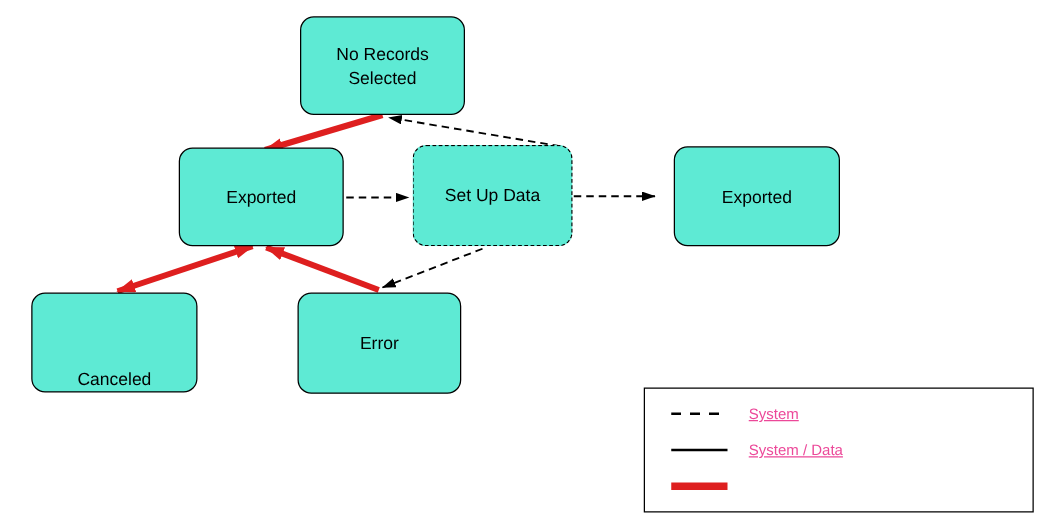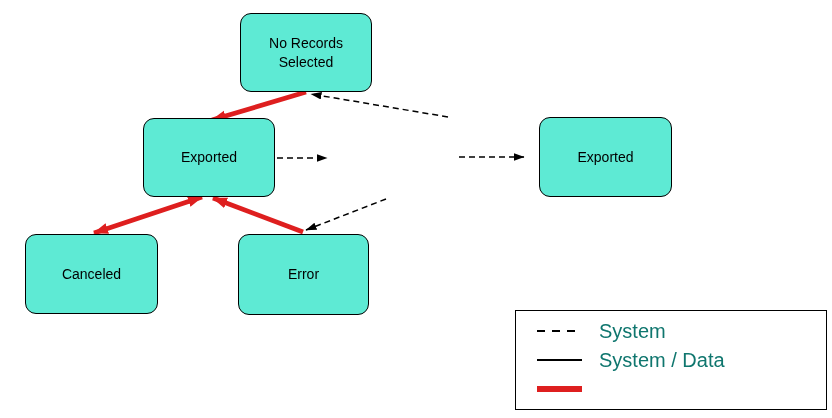--- a/index.html
+++ b/index.html
@@ -33,21 +33,21 @@
     padding: 0 10px;
   }
   .node.dashed {
     border-style: dashed;
     border-width: 1.5px;
   }
   #node-no-records-selected { left: 240px; top: 13px;  width: 132px; height: 79px; }
   #node-pending             { left: 143px; top: 118px; width: 132px; height: 79px; }
   #node-set-up-data         { left: 330px; top: 116px; width: 128px; height: 81px; }
   #node-exported            { left: 527px; top: 117px; width: 133px; height: 80px; margin-left: 12px; }
-  #node-canceled            { left: 25px;  top: 234px; width: 133px; height: 80px; }
+  #node-canceled            { left: 25px;  top: 234px; width: 133px; height: 80px; align-items: flex-end; }
   #node-error               { left: 238px; top: 234px; width: 131px; height: 81px; }
 
   svg.edges {
     position: absolute;
     left: 0; top: 0;
     width: 832px;
     height: 418px;
     pointer-events: none;
   }
 
@@ -81,23 +81,24 @@
   }
   .swatch-solid {
     height: 1.6px;
     background: #000000;
   }
   .swatch-thick-red {
     height: 6px;
     background: #DE1F1F;
   }
   .legend-label {
-    font-size: 20px;
-    color: #0f766e;
+    font-size: 12px;
+    color: #ec4899;
     white-space: nowrap;
+    text-decoration: underline;
   }
 </style>
 </head>
 <body>
 
 <div class="stage">
 
   <svg class="edges" viewBox="0 0 832 418" xmlns="http://www.w3.org/2000/svg">
     <defs>
       <marker id="head-black" markerUnits="userSpaceOnUse" markerWidth="14" markerHeight="10" refX="10.5" refY="3.8" orient="auto">
@@ -119,20 +120,23 @@
   </svg>
 
   <div class="node" id="node-no-records-selected">
     <span>No Records Selected</span>
   </div>
 
   <div class="node" id="node-pending">
     <span>Exported</span>
   </div>
 
+  <div class="node dashed" id="node-set-up-data">
+    <span>Set Up Data</span>
+  </div>
 
   <div class="node" id="node-exported">
     <span>Exported</span>
   </div>
 
   <div class="node" id="node-canceled">
     <span>Canceled</span>
   </div>
 
   <div class="node" id="node-error">

